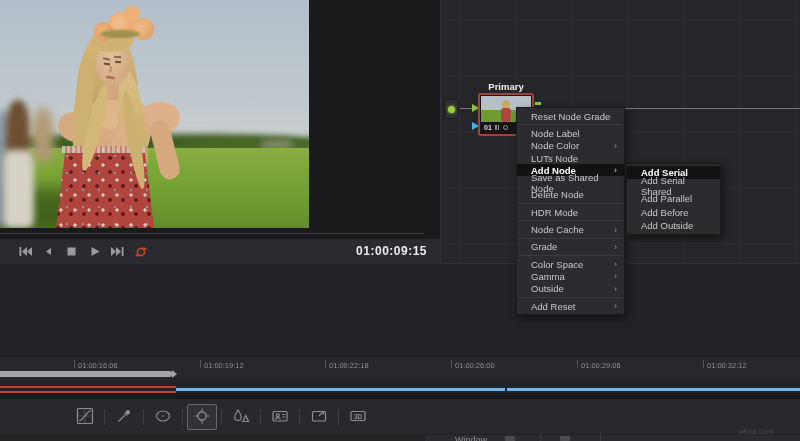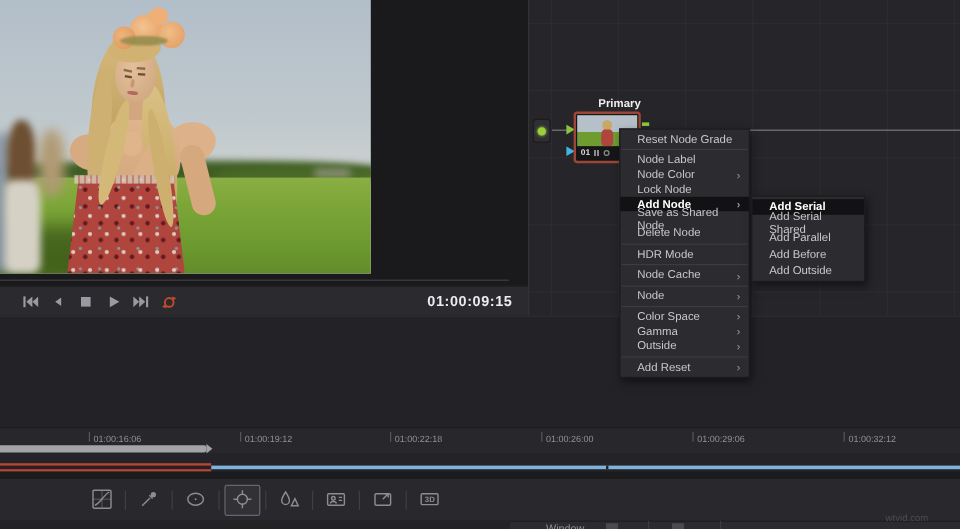--- a/index.html
+++ b/index.html
@@ -73,21 +73,21 @@
   #tri-blue { left:31px; top:122px; border-left:7px solid #41b5e6; }
   #node-out-dash { position:absolute; left:94px; top:102px; width:6px; height:3px; background:#8bc53f; }
   #node-box { position:absolute; left:37px; top:93px; width:56px; height:43px; background:#151517; border:2px solid #9c4638; border-radius:3px; z-index:2; }
   #node-thumb { position:absolute; left:1px; top:1px; width:50px; height:26px; background:linear-gradient(180deg,#b5c0c8 0 55%, #6f9c31 55% 100%); overflow:hidden; }
   #node-thumb .t-hair { position:absolute; left:21px; top:4px; width:8px; height:9px; border-radius:50%; background:#c9a863; }
   #node-thumb .t-dress { position:absolute; left:20px; top:12px; width:10px; height:14px; border-radius:30%; background:#b0453e; }
   #node-strip { position:absolute; left:1px; bottom:1px; width:50px; height:11px; background:#161619; display:flex; align-items:center; gap:3px; padding-left:3px; }
   #node-strip .num { color:#dddddf; font-size:7px; font-weight:bold; }
   #node-strip .bars { width:5px; height:5px; background:linear-gradient(90deg,#8c8c90 0 1.5px, transparent 1.5px 2.5px, #8c8c90 2.5px 4px, transparent 4px); }
   #node-strip .clock { width:5px; height:5px; border:1px solid #8c8c90; border-radius:50%; }
-  #node-title { position:absolute; left:37px; top:81px; width:56px; text-align:right; color:#efefef; font-size:9.5px; font-weight:bold; }
+  #node-title { position:absolute; left:37px; top:81px; width:56px; text-align:center; color:#efefef; font-size:9.5px; font-weight:bold; }
 
   
   #mid-band { position:absolute; left:0; top:263px; width:800px; height:93px; background:#232327; border-top:1px solid #2f2f34; }
 
   
   .menu { position:absolute; background:#2b2b30; border:1px solid #1b1b1e; box-shadow:2px 3px 7px rgba(0,0,0,.5); padding:2px 0; }
   #context-menu { left:516px; top:107px; width:109px; z-index:10; }
   #add-node-submenu { left:626px; top:163px; width:95px; z-index:11; }
   .mi { height:12.3px; display:flex; align-items:center; justify-content:space-between; padding:0 7px 0 14px; color:#c9c9cc; font-size:9.5px; cursor:default; }
   #add-node-submenu .mi { height:13.2px; }
@@ -264,21 +264,21 @@
     <div class="msep"></div>
     <div class="mi">
         <span>Node Label</span>
         <span class="arr"></span>
       </div>
     <div class="mi">
         <span>Node Color</span>
         <span class="arr">›</span>
       </div>
     <div class="mi">
-        <span>Lock Node</span>
+        <span>LUTs Node</span>
         <span class="arr"></span>
       </div>
     <div class="mi highlighted">
         <span>Add Node</span>
         <span class="arr">›</span>
       </div>
     <div class="mi">
         <span>Save as Shared Node</span>
         <span class="arr"></span>
       </div>
@@ -291,21 +291,21 @@
         <span>HDR Mode</span>
         <span class="arr"></span>
       </div>
     <div class="msep"></div>
     <div class="mi">
         <span>Node Cache</span>
         <span class="arr">›</span>
       </div>
     <div class="msep"></div>
     <div class="mi">
-        <span>Node</span>
+        <span>Grade</span>
         <span class="arr">›</span>
       </div>
     <div class="msep"></div>
     <div class="mi">
         <span>Color Space</span>
         <span class="arr">›</span>
       </div>
     <div class="mi">
         <span>Gamma</span>
         <span class="arr">›</span>

